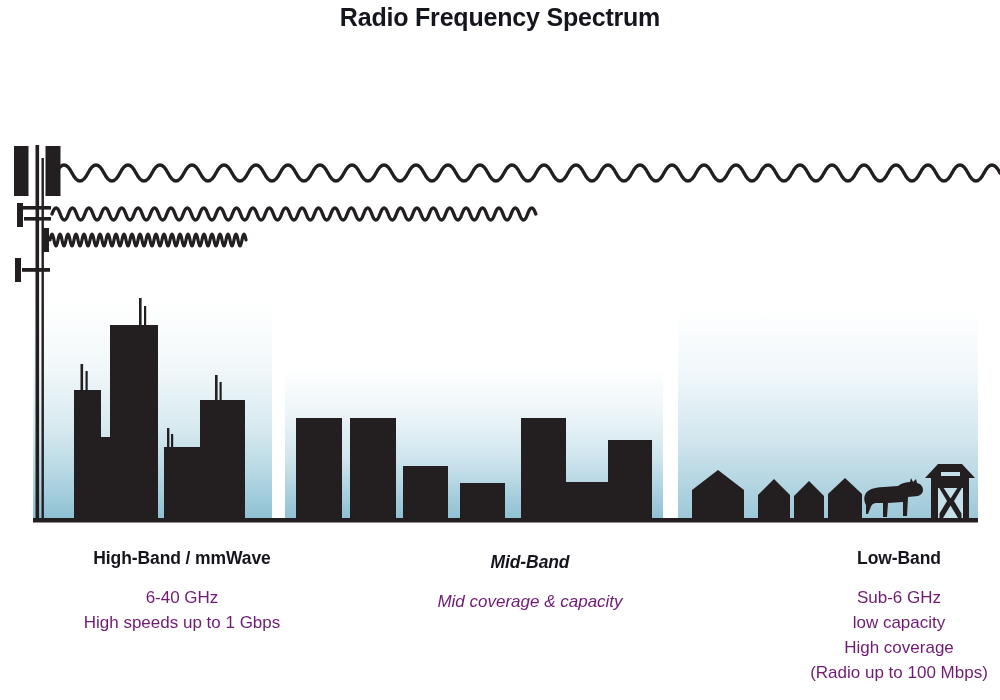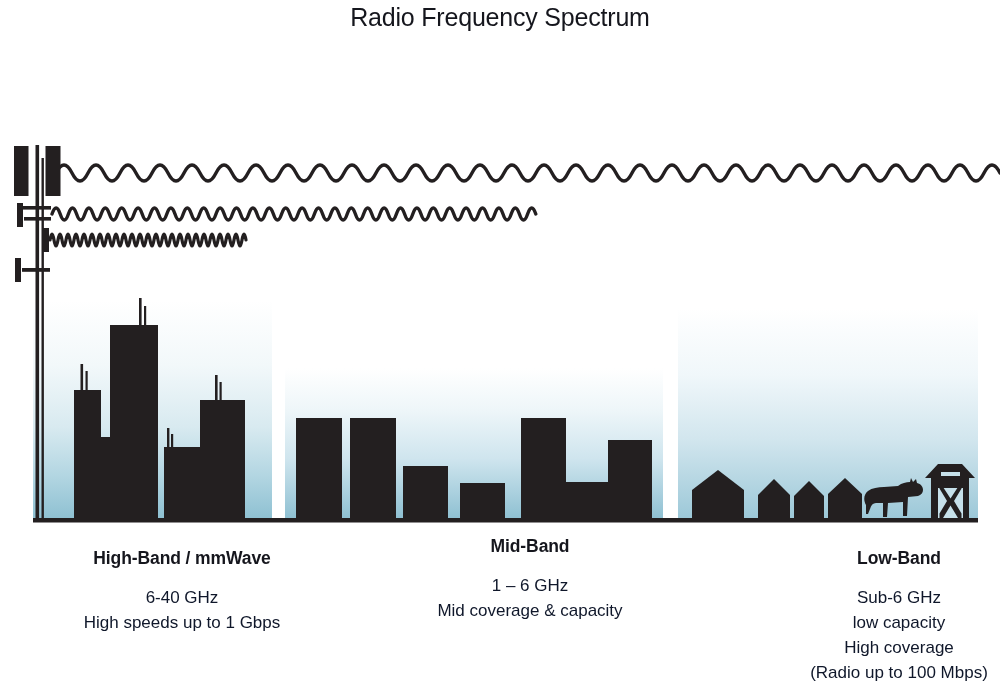--- a/index.html
+++ b/index.html
@@ -20,21 +20,21 @@
     width: 1000px;
     height: 700px;
   }
   #title {
     position: absolute;
     left: 0;
     top: 3px;
     width: 1000px;
     text-align: center;
     font-size: 25px;
-    font-weight: normal;
+    font-weight: bold;
     letter-spacing: -0.2px;
     color: #15161d;
     font-family: "Liberation Sans", sans-serif;
   }
   #art {
     position: absolute;
     left: 0;
     top: 0;
     width: 1000px;
     height: 700px;
@@ -48,26 +48,26 @@
     font-size: 17.5px;
     font-weight: bold;
     color: #15161d;
     letter-spacing: -0.1px;
     white-space: nowrap;
   }
   .col-lines {
     margin-top: 16px;
     font-size: 17px;
     line-height: 25px;
-    color: #0f172a;
+    color: #701a75;
     font-weight: normal;
   }
   .col-line { white-space: nowrap; }
   #col-high { left: 0px;   top: 548px; width: 284px; }
-  #col-mid  { left: 352px; top: 536px; width: 276px; }
+  #col-mid  { left: 352px; top: 552px; width: 276px; font-style: italic; }
   #col-low  { left: 720px; top: 548px; width: 278px; }
 </style>
 </head>
 <body>
 
 <div id="stage">
 
   <div id="title">Radio Frequency Spectrum</div>
 
   <svg id="art" viewBox="0 0 1000 700" width="1000" height="700">
@@ -274,21 +274,20 @@
     <div class="col-title">High-Band / mmWave</div>
     <div class="col-lines">
       <div class="col-line">6-40 GHz</div>
       <div class="col-line">High speeds up to 1 Gbps</div>
     </div>
   </div>
 
   <div id="col-mid" class="col">
     <div class="col-title">Mid-Band</div>
     <div class="col-lines">
-      <div class="col-line">1 – 6 GHz</div>
       <div class="col-line">Mid coverage &amp; capacity</div>
     </div>
   </div>
 
   <div id="col-low" class="col">
     <div class="col-title">Low-Band</div>
     <div class="col-lines">
       <div class="col-line">Sub-6 GHz</div>
       <div class="col-line">low capacity</div>
       <div class="col-line">High coverage</div>

